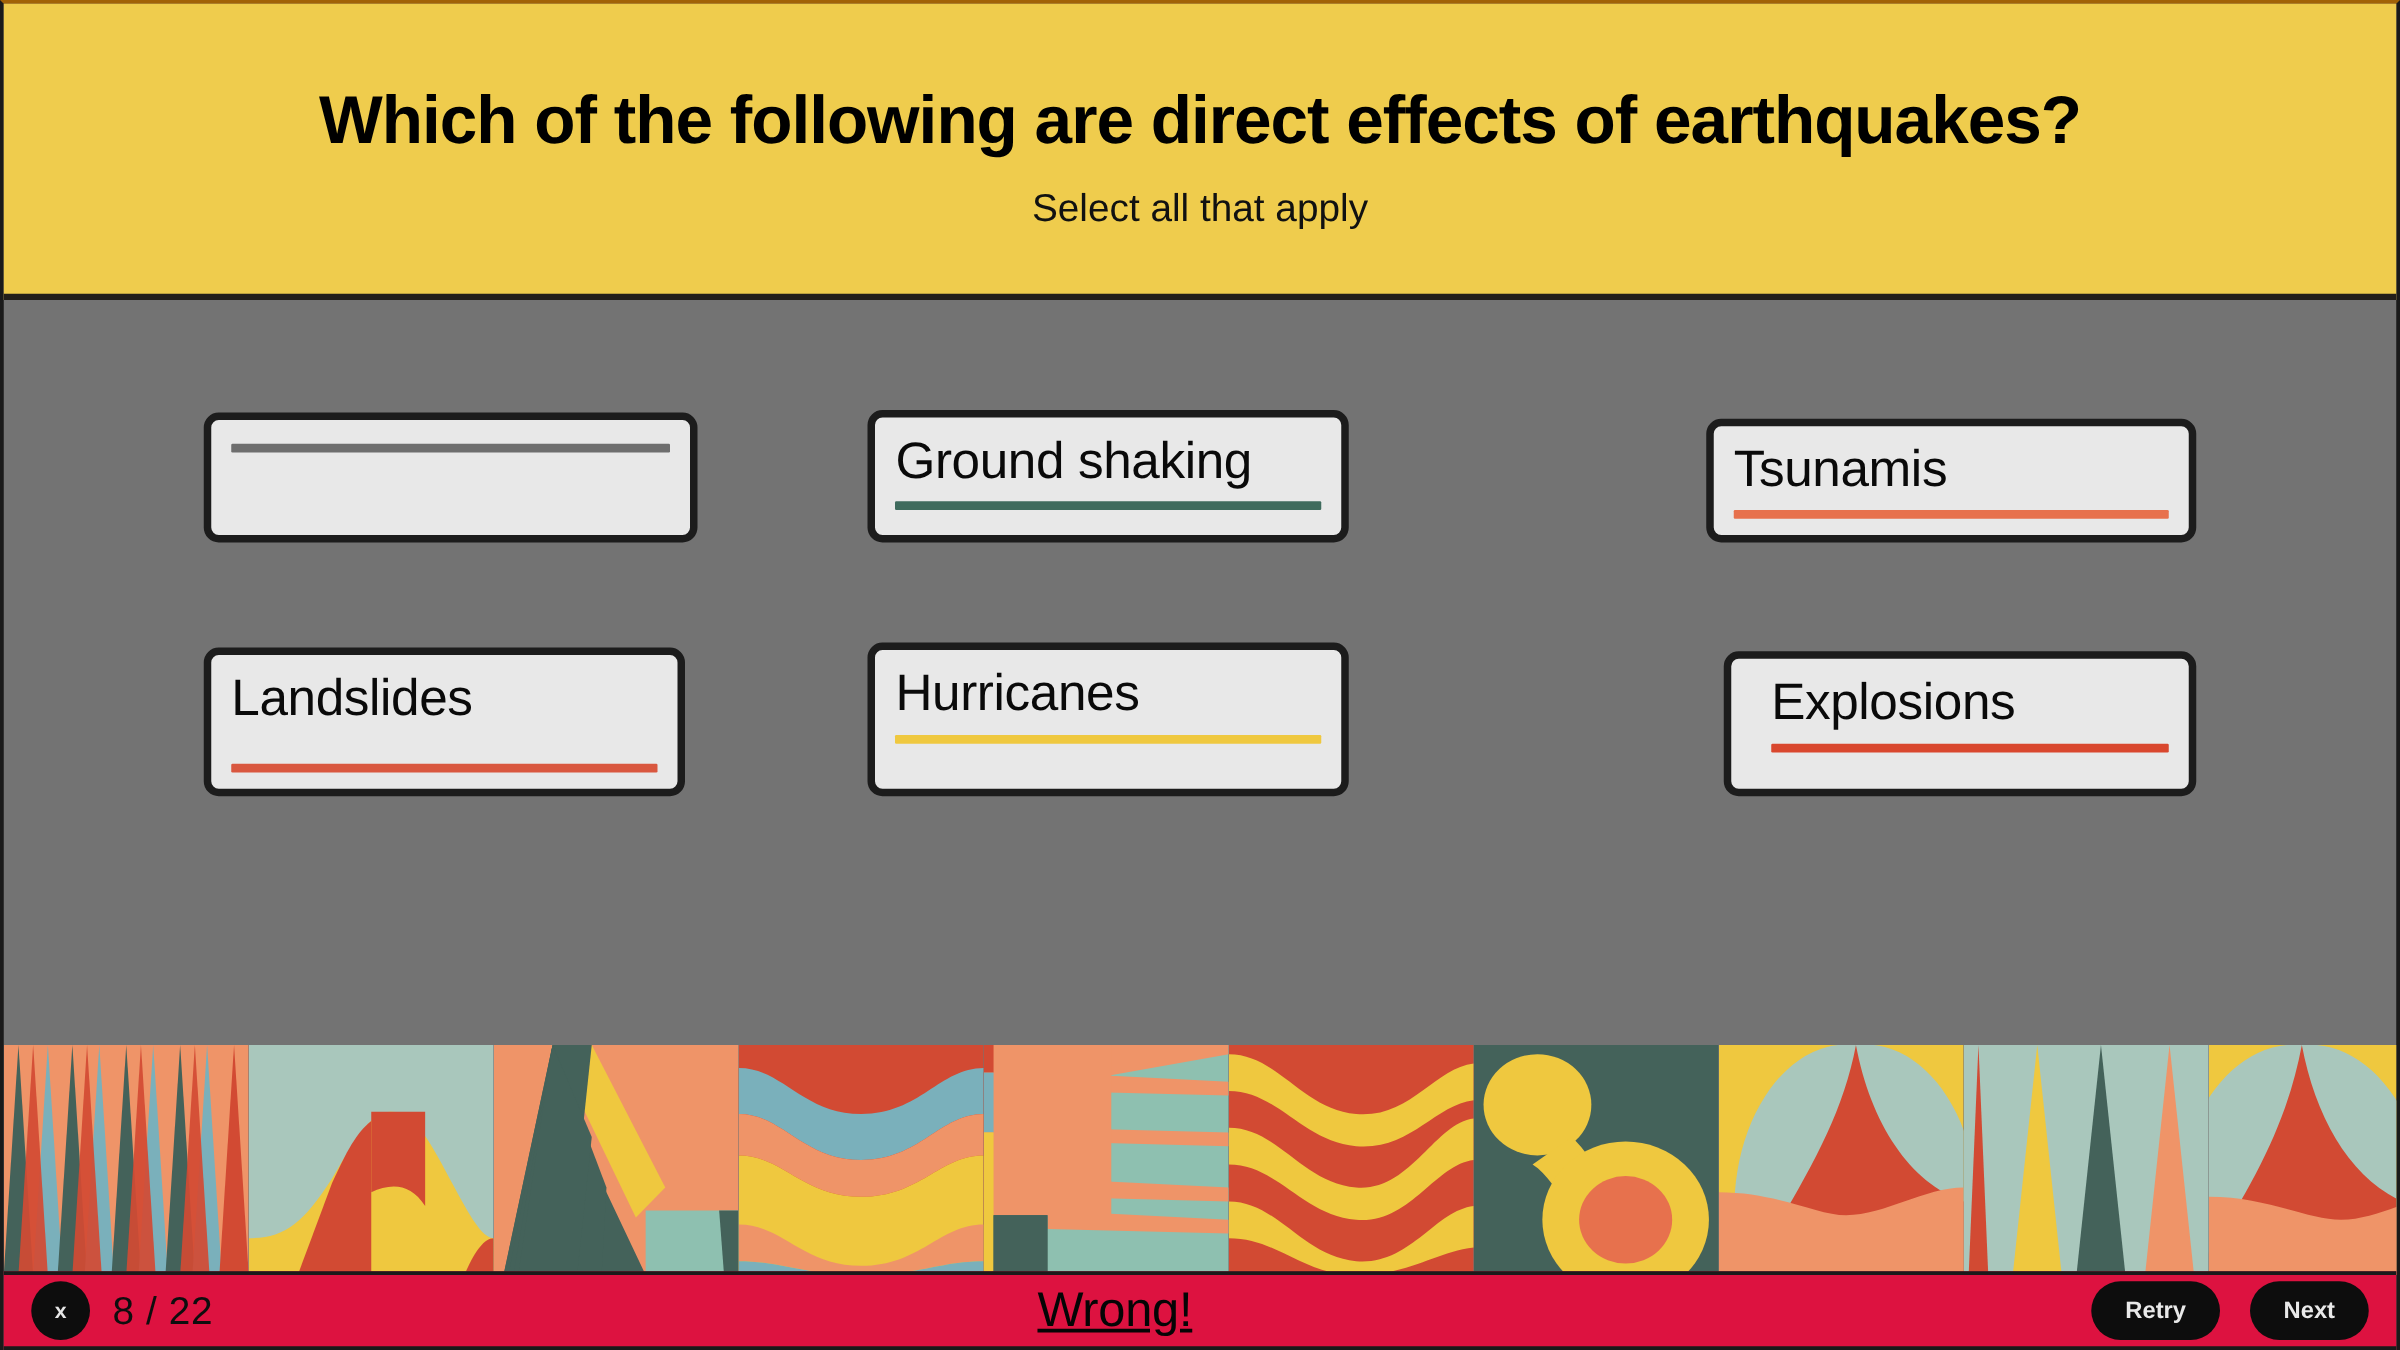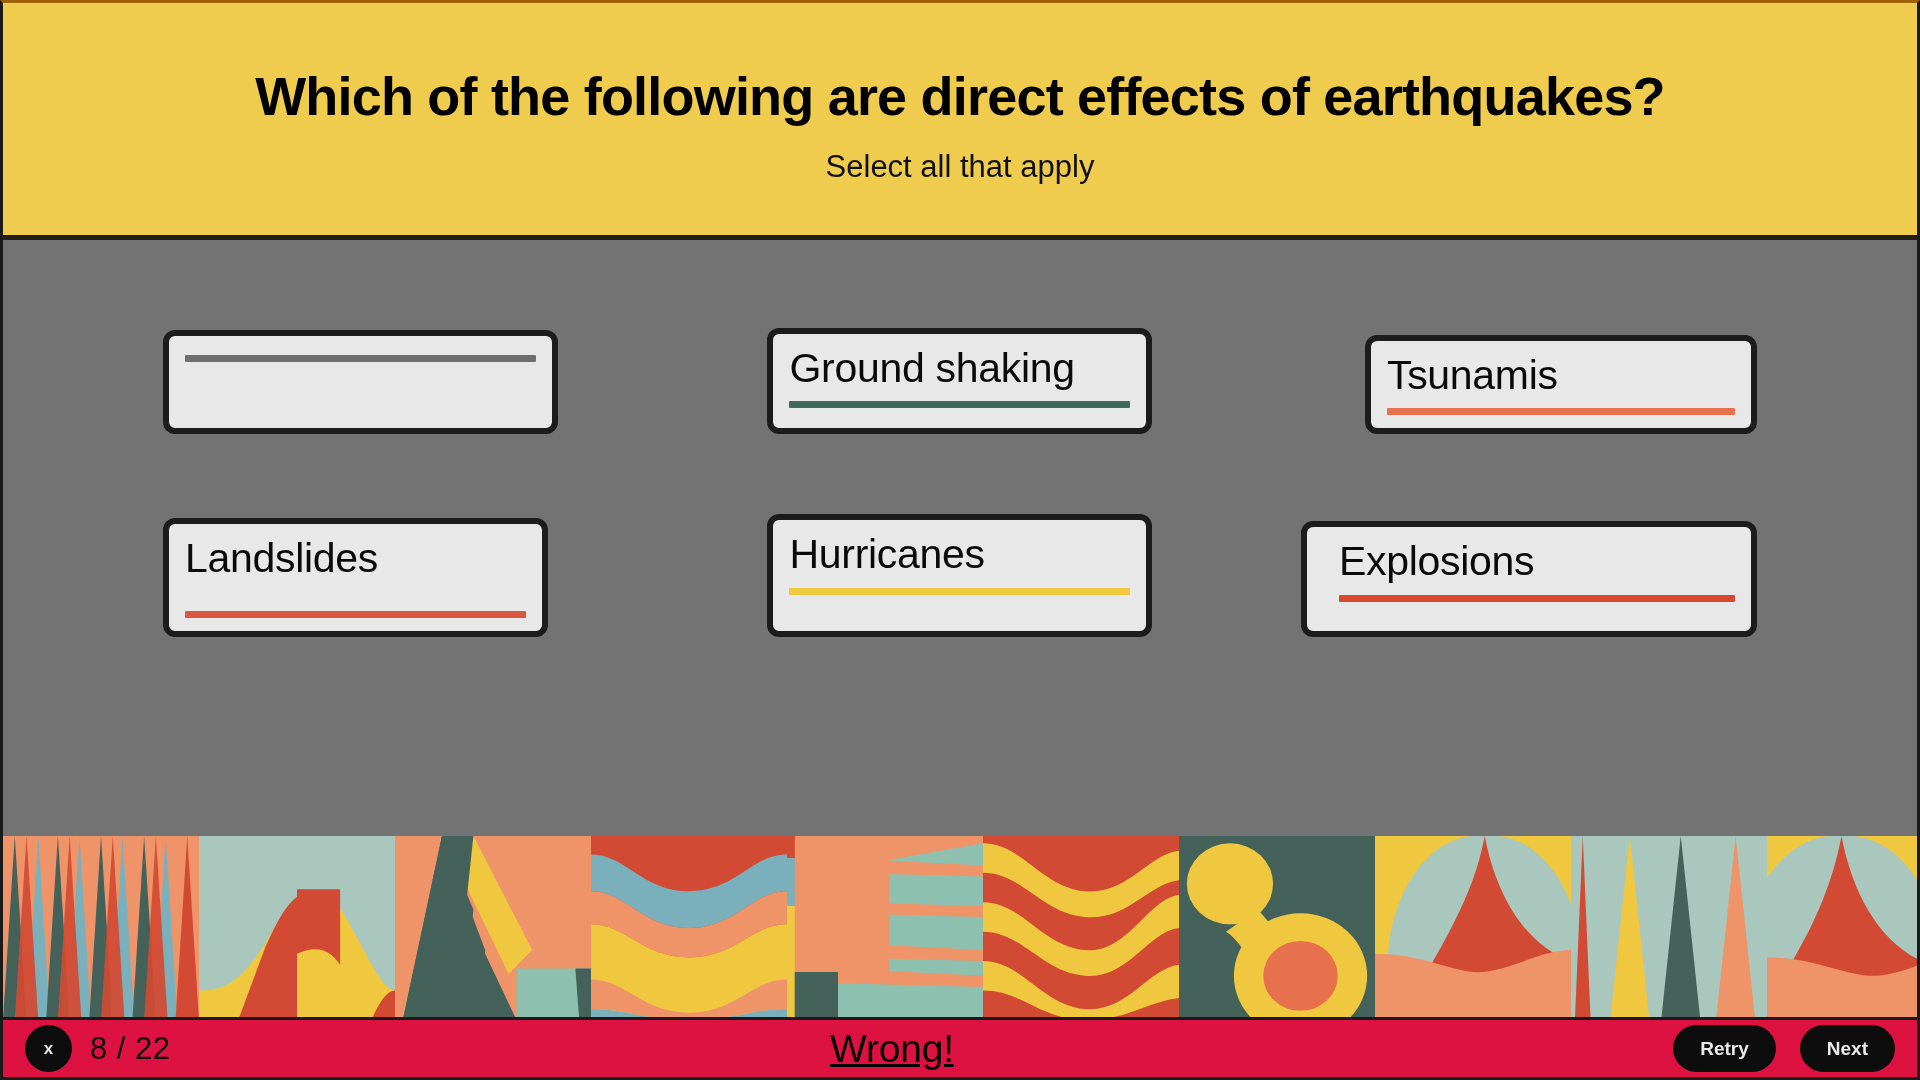--- a/index.html
+++ b/index.html
@@ -62,21 +62,21 @@
     display: flex;
     width: 100%;
   }
   .opt-row.row2 { margin-top: 84px; }
 
   .opt-cell {
     width: 33.333%;
     display: flex;
   }
   .opt-cell.c1 { justify-content: flex-start; }
-  .opt-cell.c2 { justify-content: center; }
+  .opt-cell.c2 { justify-content: flex-start; }
   .opt-cell.c3 { justify-content: flex-end; }
 
   .option {
     display: inline-flex;
     flex-direction: column;
     align-items: stretch;
     justify-content: flex-start;
     background: #e8e8e8;
     border: 6px solid #1c1c1c;
     border-radius: 12px;
@@ -232,21 +232,21 @@
           <span class="bar" style="background: rgb(217, 87, 63);"></span>
         </div>
       </div>
       <div class="opt-cell c2">
         <div class="option" style="width: 385px;">
           <span class="label">Hurricanes</span>
           <span class="bar" style="background: rgb(239, 200, 63);"></span>
         </div>
       </div>
       <div class="opt-cell c3">
-        <div class="option" style="width: 456px; padding-left: 32px;">
+        <div class="option" style="width: 378px; padding-left: 32px;">
           <span class="label">Explosions</span>
           <span class="bar" style="background: rgb(217, 71, 46);"></span>
         </div>
       </div>
     </div>
 
   </div>
 
   <div class="pattern">
 

